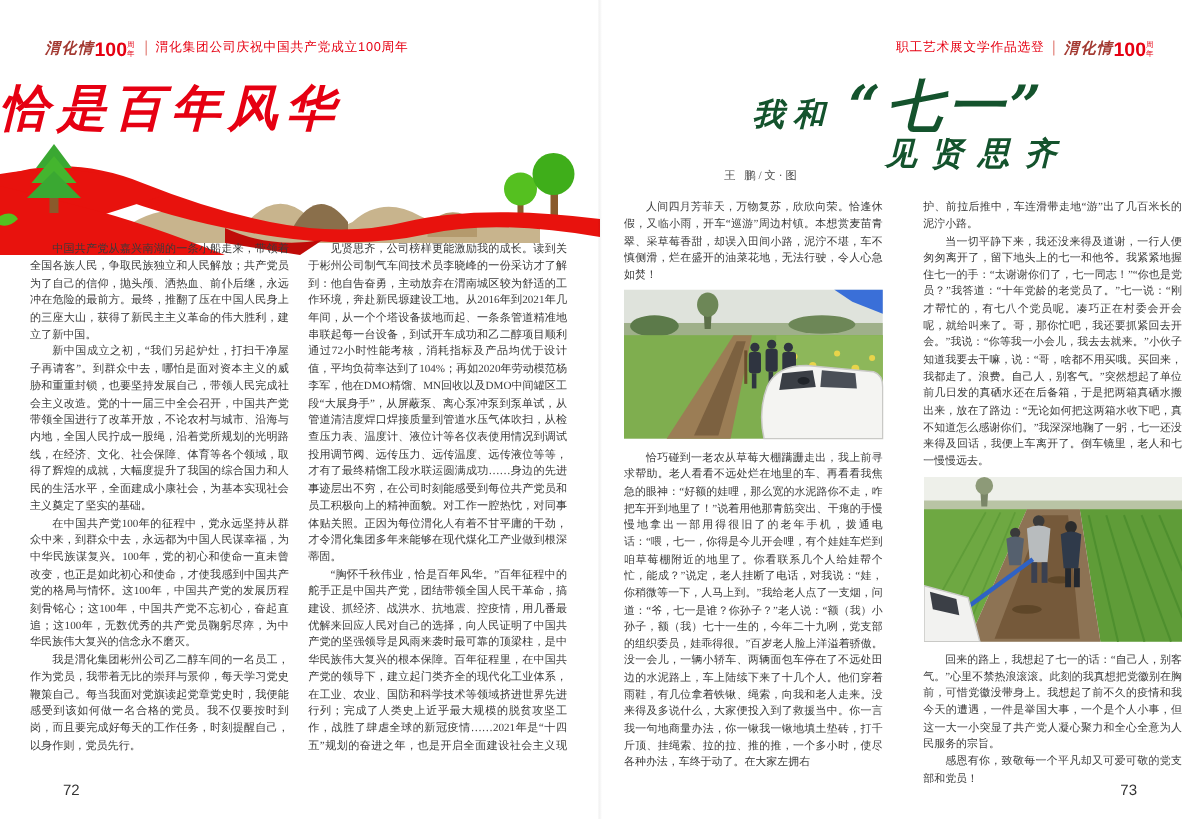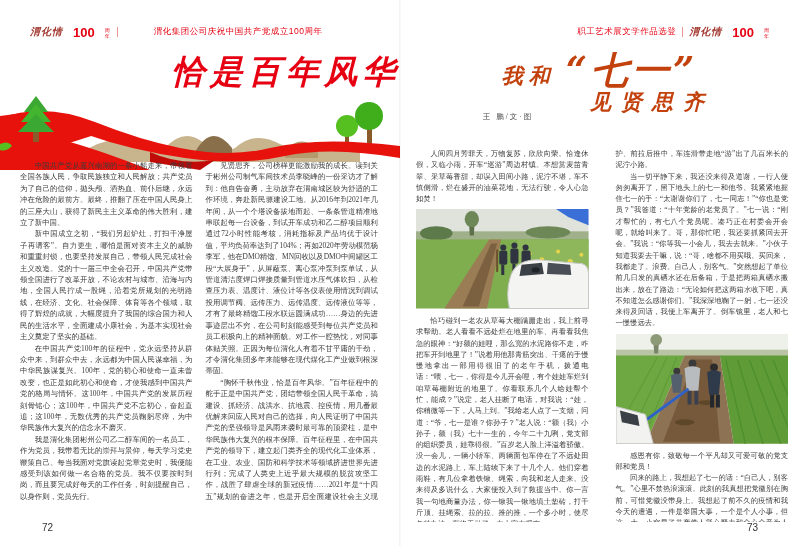--- a/index.html
+++ b/index.html
@@ -9,57 +9,57 @@
   .spread::after{content:"";position:absolute;left:399px;top:0;bottom:0;width:2px;
        background:linear-gradient(90deg,rgba(0,0,0,0.06),rgba(0,0,0,0.02));}
   .page{position:absolute;top:0;bottom:0;width:400px;}
   .page-left{left:0;}
   .page-right{left:400px;}
 
   
   .hdr{position:absolute;top:24px;display:flex;align-items:center;gap:6px;height:16px;}
   .hdr-left{left:30px;}
   .hdr-right{right:30px;}
-  .logo{display:flex;align-items:flex-end;gap:10px;}
+  .logo{display:flex;align-items:flex-end;gap:0;}
   .logo-script{font-style:italic;font-weight:bold;font-size:10px;color:#a33a32;
        font-family:"DejaVu Serif",serif;letter-spacing:1px;}
   .logo-100{font-weight:bold;font-size:13px;color:#e60012;line-height:1;
        font-family:"Liberation Sans",sans-serif;}
   .logo-anniv{font-size:5px;color:#e60012;line-height:1.1;width:6px;display:inline-block;}
   .hdr-bar{width:1px;height:10px;background:#e89a94;}
   .hdr-slogan{font-size:8.5px;color:#e60012;letter-spacing:0.5px;
-       font-family:"Liberation Sans",sans-serif;margin-left:30px;}
-
-  
-  .title-left{position:absolute;top:50px;left:0;width:100%;margin:0;text-align:right;
+       font-family:"Liberation Sans",sans-serif;}
+
+  
+  .title-left{position:absolute;top:50px;left:0;width:100%;margin:0;text-align:left;
        font-size:33px;font-weight:bold;font-style:italic;color:#e60012;
        letter-spacing:5px;font-family:"Liberation Sans",sans-serif;}
   .author{position:absolute;top:101px;left:0;width:100%;text-align:center;
        font-size:7.5px;color:#4a4a4a;letter-spacing:2px;}
   .illust{position:absolute;top:96px;left:0;width:400px;height:74px;}
 
   
   .columns-left{position:absolute;top:160px;left:20px;width:358px;height:352px;
        column-count:2;column-gap:13px;font-size:7.4px;line-height:11.4px;
        text-align:justify;color:#3a3a3a;overflow:hidden;}
   .columns-left p,.colA p,.colB p{margin:0;text-indent:2em;}
   p.no-indent{text-indent:0;}
 
   
   .title-right{position:absolute;top:52px;left:20px;width:360px;height:70px;
-       color:#c2410c;font-weight:bold;font-family:"DejaVu Serif",serif;}
+       color:#14532d;font-weight:bold;font-family:"DejaVu Serif",serif;}
   .tr-row1{display:flex;align-items:flex-start;justify-content:center;gap:10px;}
   .tr-part1{font-size:21px;font-style:italic;margin-top:10px;letter-spacing:6px;}
   .tr-part2{font-size:37px;font-style:italic;letter-spacing:4px;line-height:1;}
   .tr-row2{font-size:21px;font-style:italic;letter-spacing:10px;margin:-2px 0 0 170px;}
   .author-right{position:absolute;top:112px;left:28px;width:160px;text-align:center;
        font-size:7.5px;color:#4a4a4a;letter-spacing:2px;}
 
   
-  .cols-right{position:absolute;top:148px;left:16px;width:372px;bottom:24px;
+  .cols-right{position:absolute;top:132px;left:16px;width:372px;bottom:24px;
        display:flex;gap:27px;overflow:hidden;}
   .colA,.colB{width:182px;font-size:7.3px;line-height:11.3px;text-align:justify;color:#3a3a3a;}
   .photo{width:100%;display:block;margin:5px 0 6px 0;}
   .photo svg{display:block;width:100%;height:auto;}
 
   .pagenum{position:absolute;bottom:13px;font-size:10px;color:#333;
        font-family:"Liberation Sans",sans-serif;}
   .pn-left{left:42px;}
   .pn-right{right:42px;}
 </style>
@@ -103,21 +103,21 @@
         <path d="M36,0 L48,16 L24,16 Z" fill="#3aa832"></path>
         <path d="M36,8 L51,26 L21,26 Z" fill="#44b52e"></path>
         <path d="M36,18 L54,36 L18,36 Z" fill="#3aa832"></path>
 
         <path d="M0,48 Q8,44 12,50 Q6,56 0,54 Z" fill="#55c020"></path>
       </svg>
     </div>
 
     <div class="columns-left">
       <p>中国共产党从嘉兴南湖的一条小船走来，带领着全国各族人民，争取民族独立和人民解放；共产党员为了自己的信仰，抛头颅、洒热血、前仆后继，永远冲在危险的最前方。最终，推翻了压在中国人民身上的三座大山，获得了新民主主义革命的伟大胜利，建立了新中国。</p>
-      <p>新中国成立之初，“我们另起炉灶，打扫干净屋子再请客”。自力更生，哪怕是面对资本主义的威胁和重重封锁，也要坚持发展自己，带领人民完成社会主义改造。党的十一届三中全会召开，中国共产党带领全国进行了改革开放，不论农村与城市、沿海与内地，全国人民拧成一股绳，沿着党所规划的光明路线，在经济、文化、社会保障、体育等各个领域，取得了辉煌的成就，大幅度提升了我国的综合国力和人民的生活水平，全面建成小康社会，为基本实现社会主义奠定了坚实的基础。</p>
+      <p>新中国成立之初，“我们另起炉灶，打扫干净屋子再请客”。到群众中去，哪怕是面对资本主义的威胁和重重封锁，也要坚持发展自己，带领人民完成社会主义改造。党的十一届三中全会召开，中国共产党带领全国进行了改革开放，不论农村与城市、沿海与内地，全国人民拧成一股绳，沿着党所规划的光明路线，在经济、文化、社会保障、体育等各个领域，取得了辉煌的成就，大幅度提升了我国的综合国力和人民的生活水平，全面建成小康社会，为基本实现社会主义奠定了坚实的基础。</p>
       <p>在中国共产党100年的征程中，党永远坚持从群众中来，到群众中去，永远都为中国人民谋幸福，为中华民族谋复兴。100年，党的初心和使命一直未曾改变，也正是如此初心和使命，才使我感到中国共产党的格局与情怀。这100年，中国共产党的发展历程刻骨铭心；这100年，中国共产党不忘初心，奋起直追；这100年，无数优秀的共产党员鞠躬尽瘁，为中华民族伟大复兴的信念永不磨灭。</p>
       <p>我是渭化集团彬州公司乙二醇车间的一名员工，作为党员，我带着无比的崇拜与景仰，每天学习党史鞭策自己。每当我面对党旗读起党章党史时，我便能感受到该如何做一名合格的党员。我不仅要按时到岗，而且要完成好每天的工作任务，时刻提醒自己，以身作则，党员先行。</p>
       <p>见贤思齐，公司榜样更能激励我的成长。读到关于彬州公司制气车间技术员李晓峰的一份采访才了解到：他自告奋勇，主动放弃在渭南城区较为舒适的工作环境，奔赴新民塬建设工地。从2016年到2021年几年间，从一个个塔设备拔地而起、一条条管道精准地串联起每一台设备，到试开车成功和乙二醇项目顺利通过72小时性能考核，消耗指标及产品均优于设计值，平均负荷率达到了104%；再如2020年劳动模范杨李军，他在DMO精馏、MN回收以及DMO中间罐区工段“大展身手”，从屏蔽泵、离心泵冲泵到泵单试，从管道清洁度焊口焊接质量到管道水压气体吹扫，从检查压力表、温度计、液位计等各仪表使用情况到调试投用调节阀、远传压力、远传温度、远传液位等等，才有了最终精馏工段水联运圆满成功……身边的先进事迹层出不穷，在公司时刻能感受到每位共产党员和员工积极向上的精神面貌。对工作一腔热忱，对同事体贴关照。正因为每位渭化人有着不甘平庸的干劲，才令渭化集团多年来能够在现代煤化工产业做到根深蒂固。</p>
       <p>“胸怀千秋伟业，恰是百年风华。”百年征程中的舵手正是中国共产党，团结带领全国人民干革命，搞建设、抓经济、战洪水、抗地震、控疫情，用几番最优解来回应人民对自己的选择，向人民证明了中国共产党的坚强领导是风雨来袭时最可靠的顶梁柱，是中华民族伟大复兴的根本保障。百年征程里，在中国共产党的领导下，建立起门类齐全的现代化工业体系，在工业、农业、国防和科学技术等领域挤进世界先进行列；完成了人类史上近乎最大规模的脱贫攻坚工作，战胜了肆虐全球的新冠疫情……2021年是“十四五”规划的奋进之年，也是开启全面建设社会主义现代化国家的第一个奋斗之年，又恰逢建党一百年，我始终坚信中国共产党必将带领中国人民取得新的胜利。</p>
 
     </div>
 
     <div class="pagenum pn-left">72</div>
   </div>
 
@@ -238,21 +238,21 @@
               <path d="M56,42 Q62,39 68,42 L66,60 L58,60 Z" fill="#55606e"></path>
             </g>
 
             <line x1="14" y1="100" x2="74" y2="56" stroke="#2f62c4" stroke-width="3"></line>
 
             <path d="M0,74 L30,82 L38,112 L0,112 Z" fill="#f2f2f0" stroke="#c9c9c6" stroke-width="1"></path>
             <path d="M4,78 L22,83 L24,94 L6,90 Z" fill="#3b3f46"></path>
           </svg>
         </span>
 
+        <p>回来的路上，我想起了七一的话：“自己人，别客气。”心里不禁热浪滚滚。此刻的我真想把党徽别在胸前，可惜党徽没带身上。我想起了前不久的疫情和我今天的遭遇，一件是举国大事，一个是个人小事，但这一大一小突显了共产党人凝心聚力和全心全意为人民服务的宗旨。</p>
         <p>感恩有你，致敬每一个平凡却又可爱可敬的党支部和党员！</p>
-        <p>回来的路上，我想起了七一的话：“自己人，别客气。”心里不禁热浪滚滚。此刻的我真想把党徽别在胸前，可惜党徽没带身上。我想起了前不久的疫情和我今天的遭遇，一件是举国大事，一个是个人小事，但这一大一小突显了共产党人凝心聚力和全心全意为人民服务的宗旨。</p>
       </div>
     </div>
 
     <div class="pagenum pn-right">73</div>
   </div>
 
 </div>
 
 </body></html>

